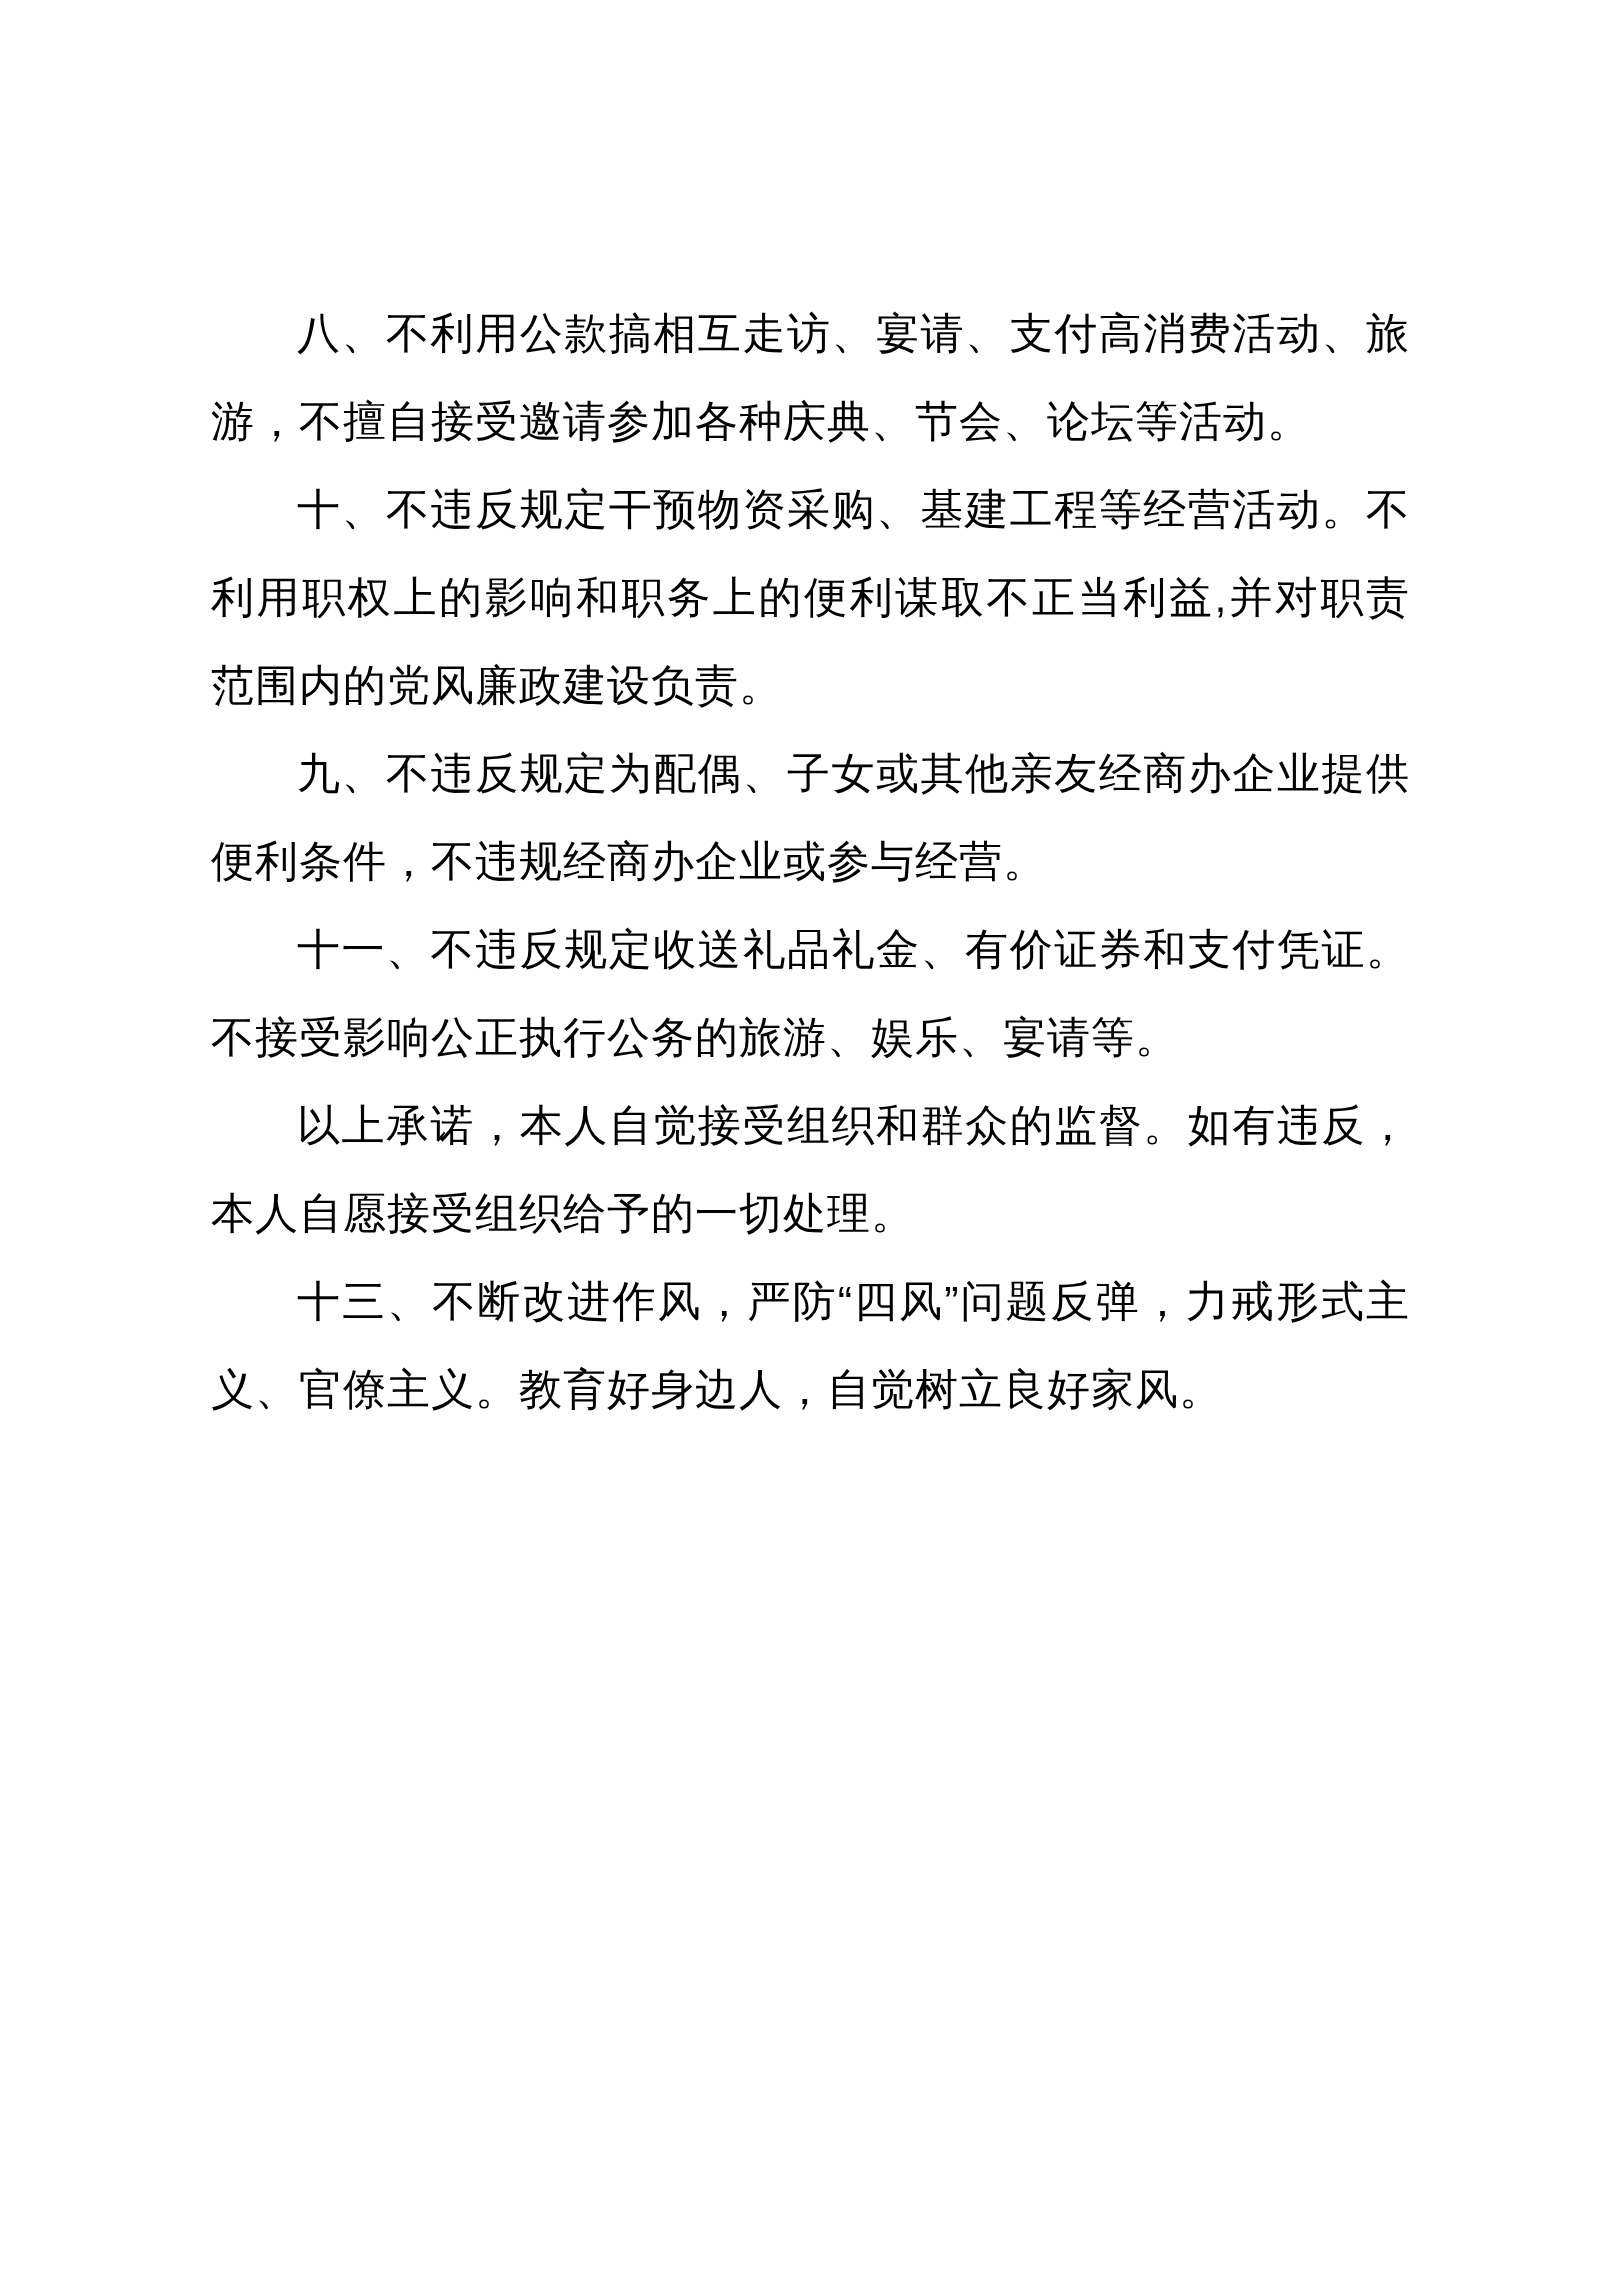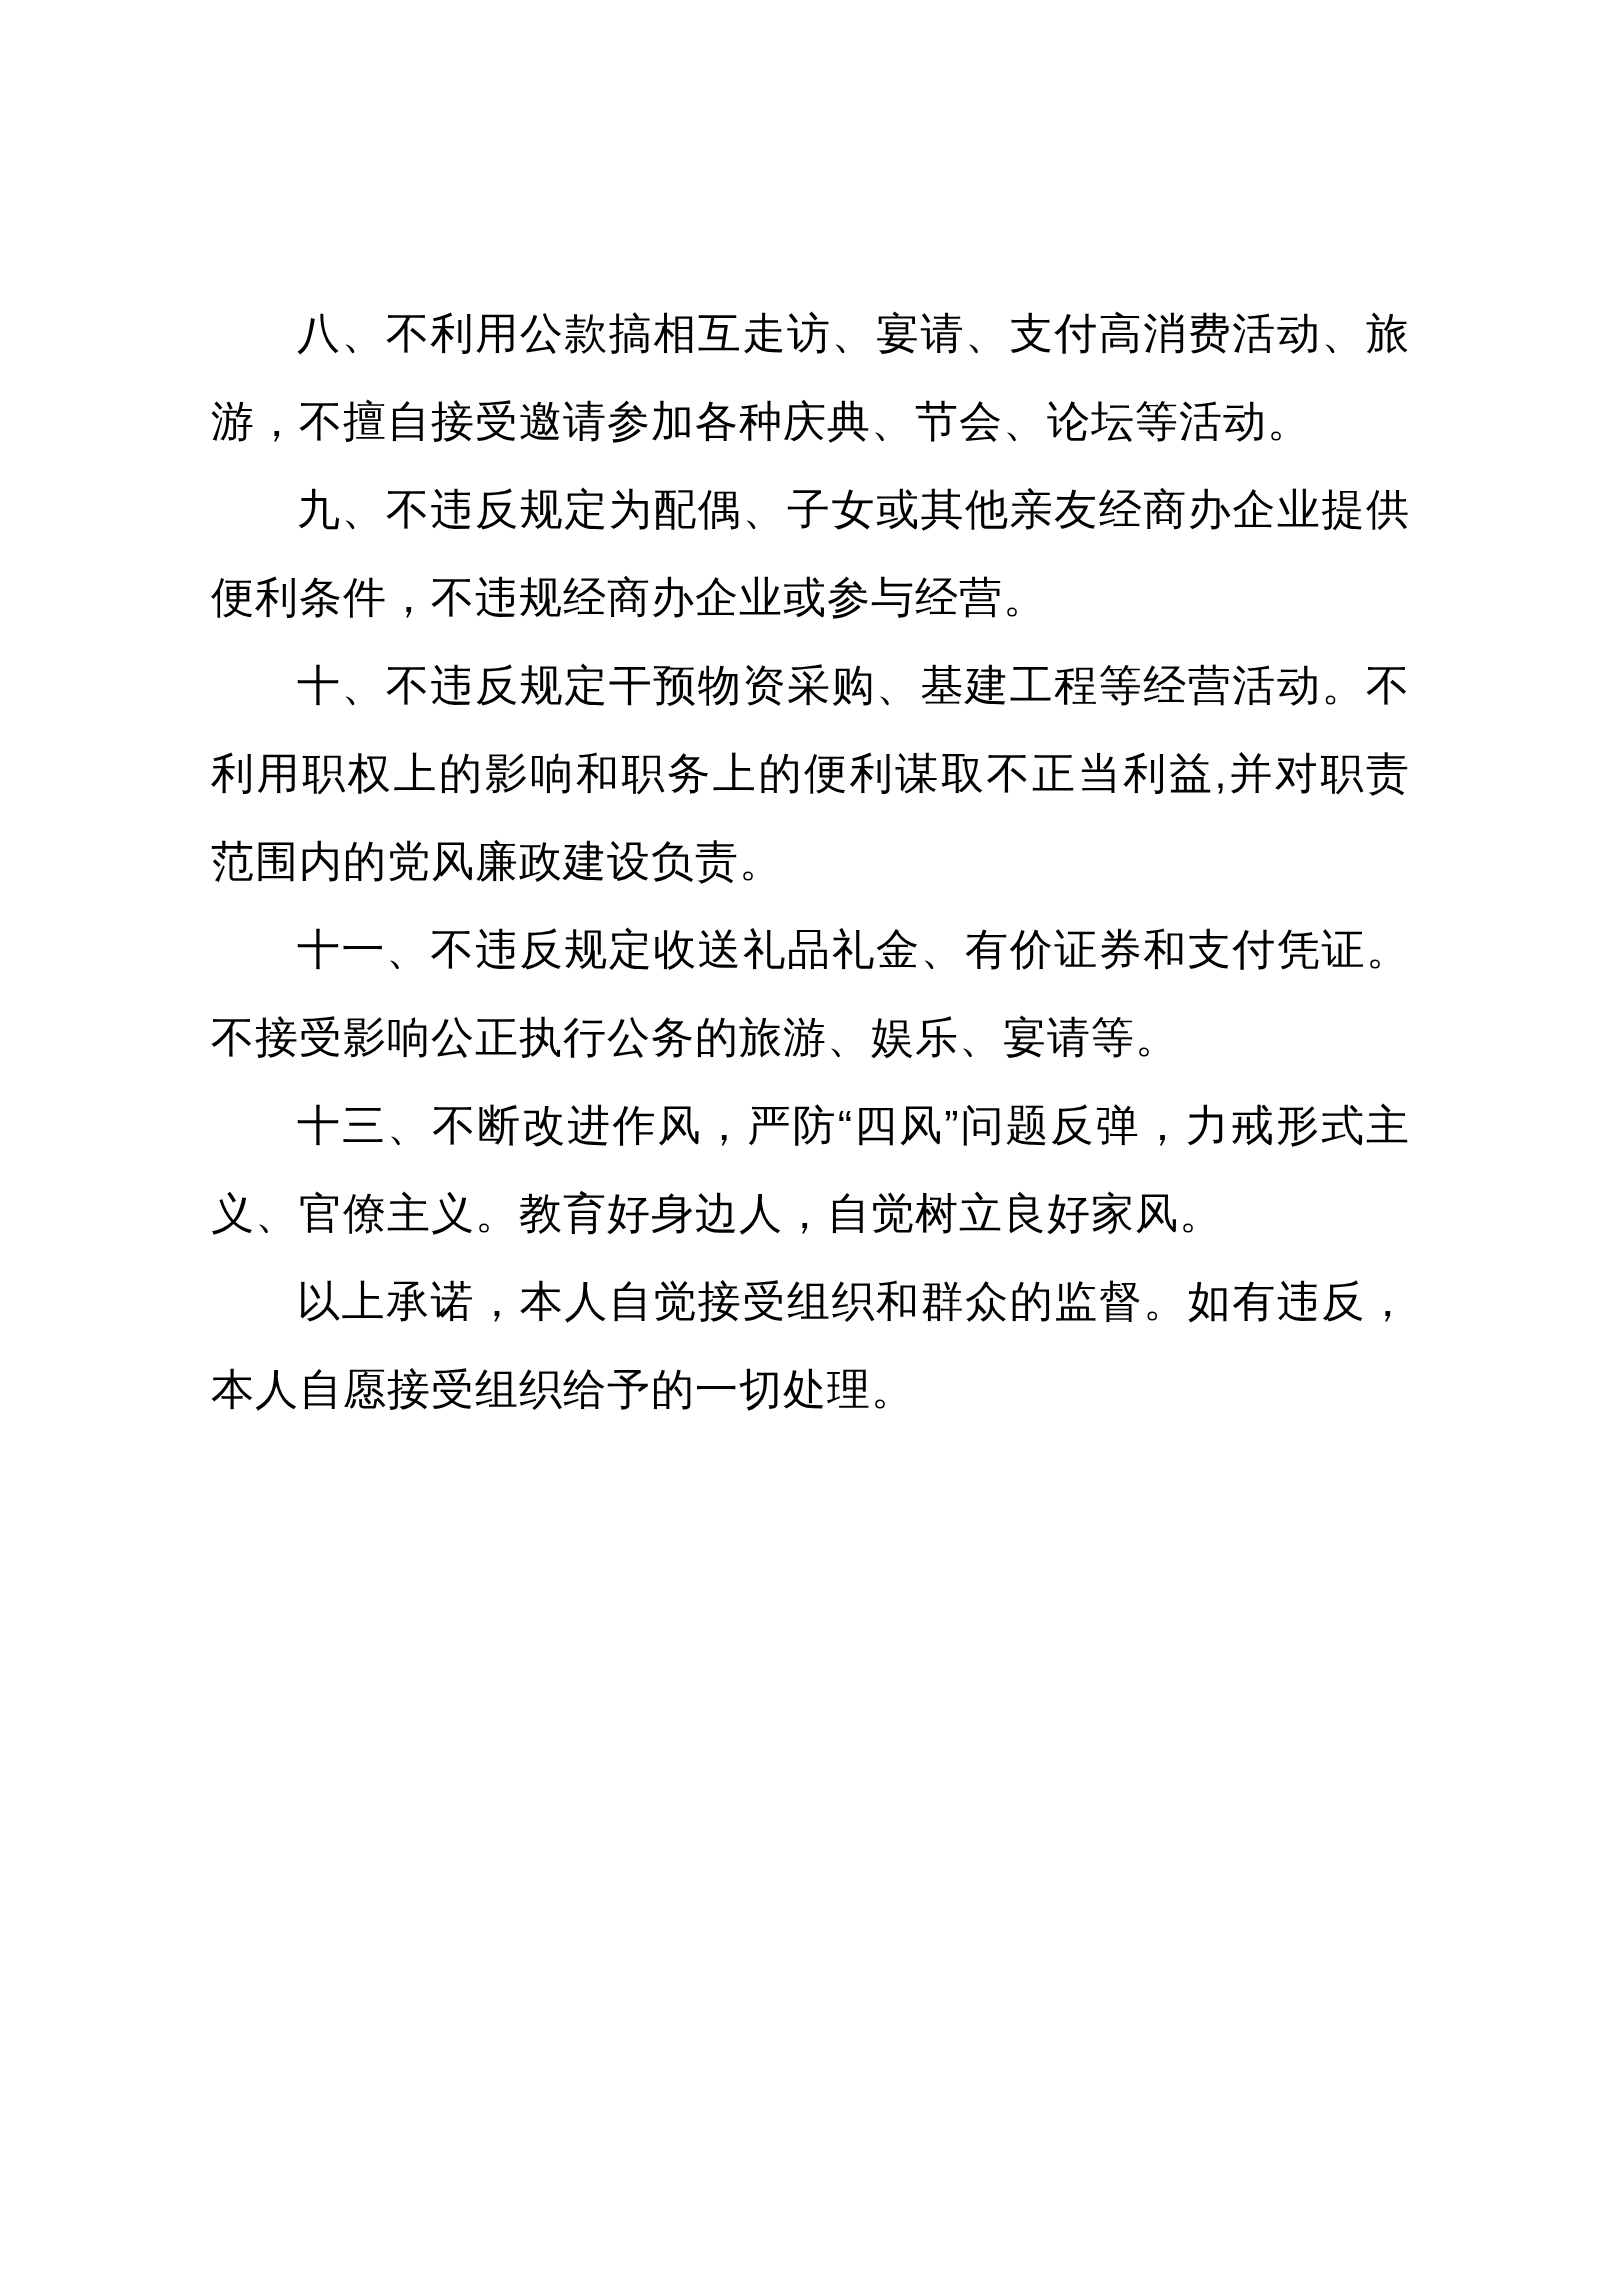--- a/index.html
+++ b/index.html
@@ -48,24 +48,24 @@
   .signature-line span {
     vertical-align: baseline;
   }
 </style>
 </head>
 <body>
 
 <div class="page">
   <div class="body-text">
     <p class="para">八、不利用公款搞相互走访、宴请、支付高消费活动、旅游，不擅自接受邀请参加各种庆典、节会、论坛等活动。</p>
+    <p class="para">十、不违反规定干预物资采购、基建工程等经营活动。不利用职权上的影响和职务上的便利谋取不正当利益,并对职责范围内的党风廉政建设负责。</p>
     <p class="para">九、不违反规定为配偶、子女或其他亲友经商办企业提供便利条件，不违规经商办企业或参与经营。</p>
-    <p class="para">十、不违反规定干预物资采购、基建工程等经营活动。不利用职权上的影响和职务上的便利谋取不正当利益,并对职责范围内的党风廉政建设负责。</p>
     <p class="para">十一、不违反规定收送礼品礼金、有价证券和支付凭证。不接受影响公正执行公务的旅游、娱乐、宴请等。</p>
+    <p class="para">以上承诺，本人自觉接受组织和群众的监督。如有违反，本人自愿接受组织给予的一切处理。</p>
     <p class="para">十三、不断改进作风，严防“四风”问题反弹，力戒形式主义、官僚主义。教育好身边人，自觉树立良好家风。</p>
-    <p class="para">以上承诺，本人自觉接受组织和群众的监督。如有违反，本人自愿接受组织给予的一切处理。</p>
   </div>
 
   <div class="signature-line">
     <span>承诺人：</span><span class="gap1"></span><span>时间：</span><span class="gap2"></span><span>年  月  日</span>
   </div>
 </div>
 
 
 </body></html>

